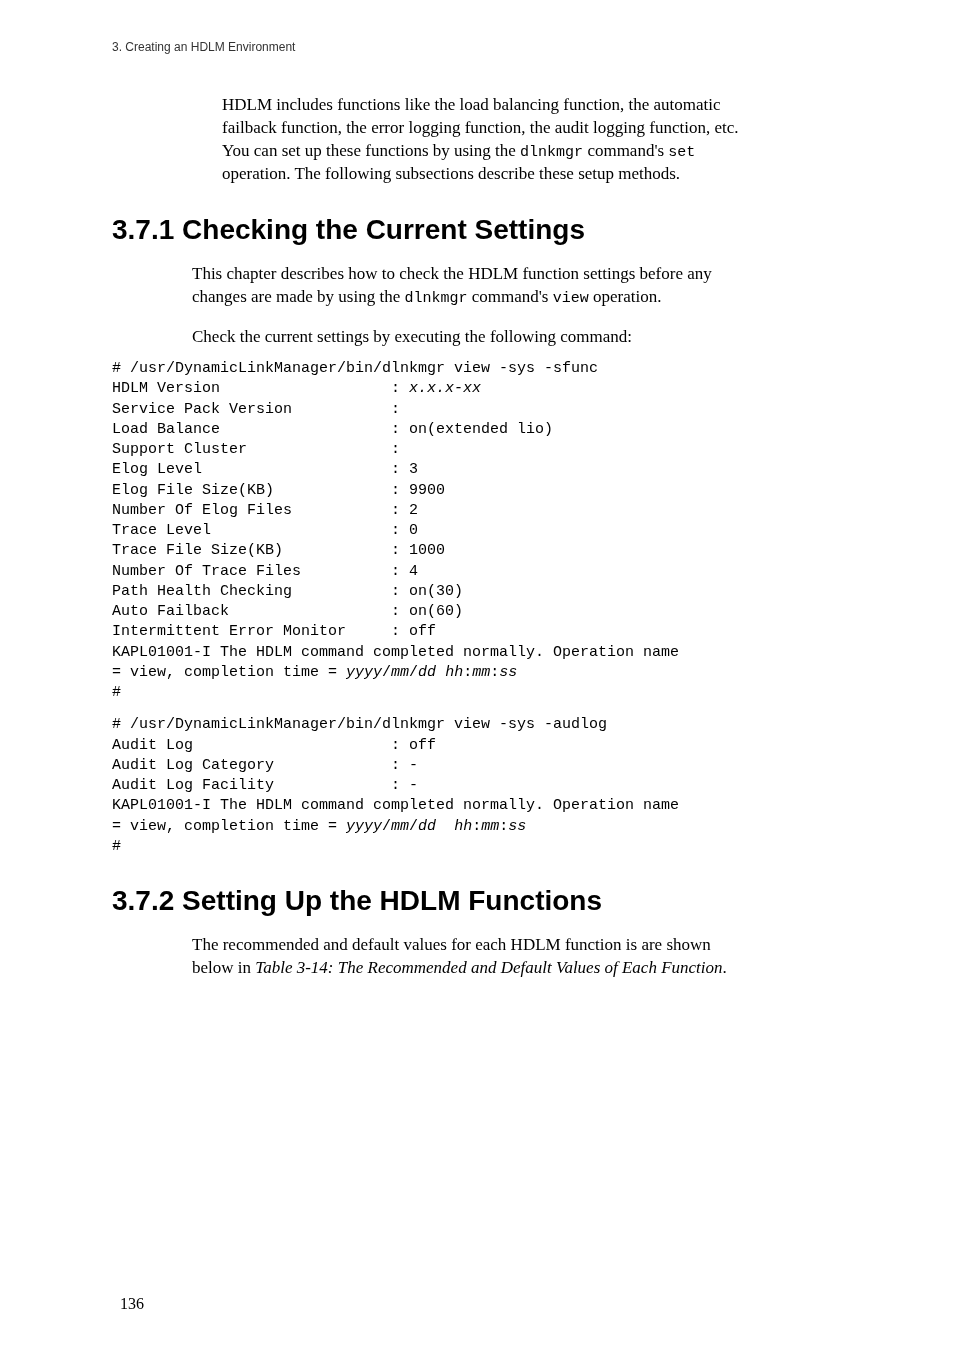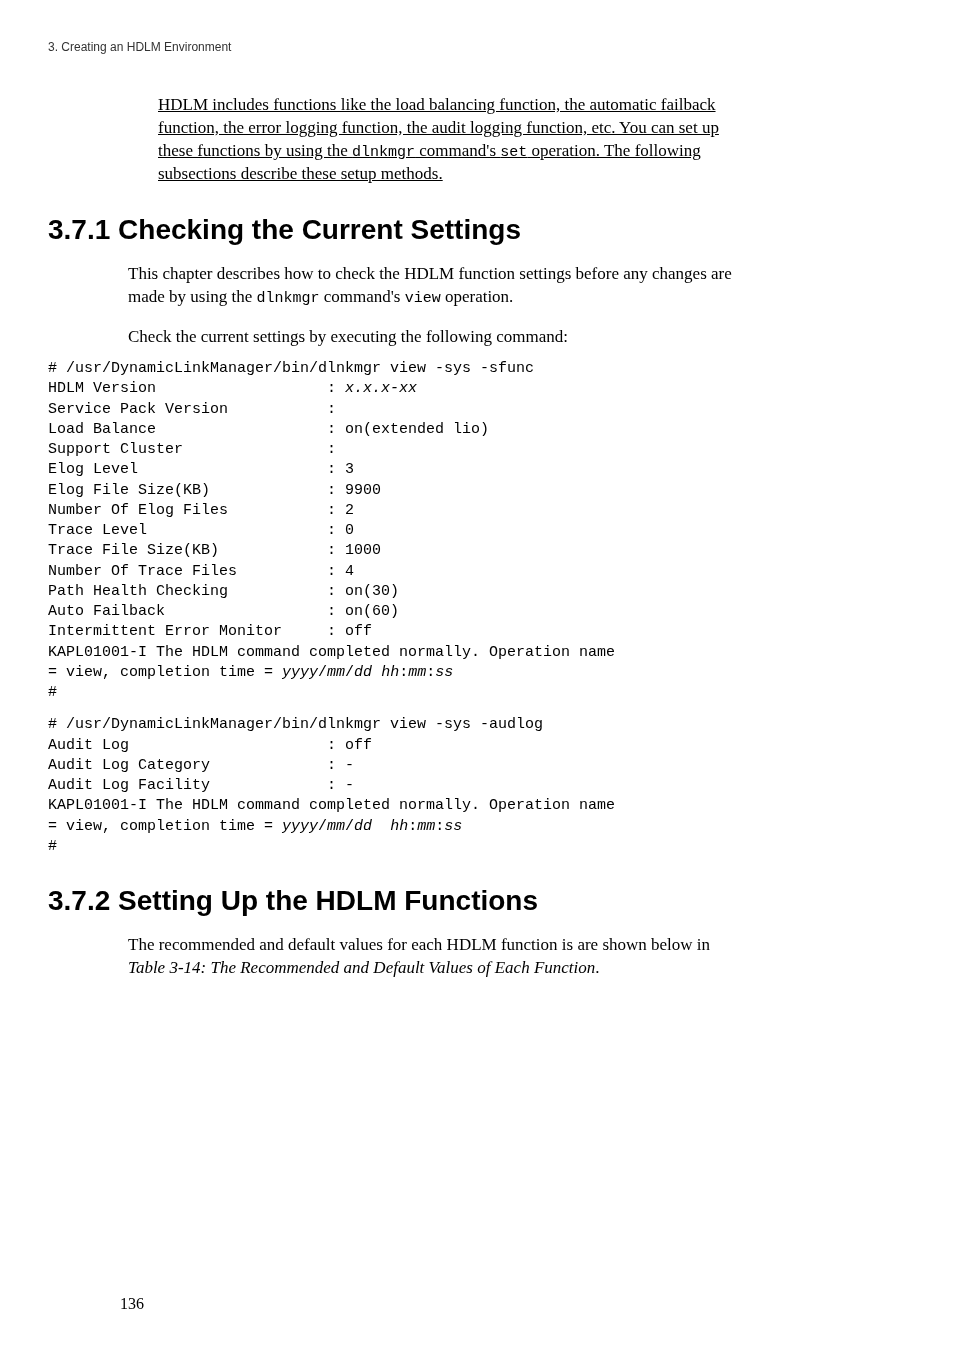--- a/index.html
+++ b/index.html
@@ -5,21 +5,21 @@
     body {
       margin: 0;
       padding: 0;
       font-family: "Times New Roman", Times, serif;
       background: #fff;
       color: #000;
     }
     .page {
       width: 833px;
       min-height: 1351px;
-      padding: 40px 90px 40px 48px;
+      padding: 40px 90px 40px 112px;
       box-sizing: border-box;
       position: relative;
     }
     .header-running {
       font-family: Arial, Helvetica, sans-serif;
       font-size: 12px;
       color: #333;
       margin-bottom: 40px;
     }
     .h2-section {
@@ -38,21 +38,20 @@
       font-size: 28px;
       font-weight: bold;
       margin-top: 28px;
       margin-bottom: 8px;
     }
     .body-text {
       font-size: 17px;
       line-height: 1.35;
       margin-left: 110px;
       margin-bottom: 12px;
-      text-decoration: underline;
     }
     .body-text-indent {
       font-size: 17px;
       line-height: 1.35;
       margin-left: 80px;
       margin-bottom: 10px;
     }
     .code {
       font-family: "Courier New", Courier, monospace;
       font-size: 15px;

